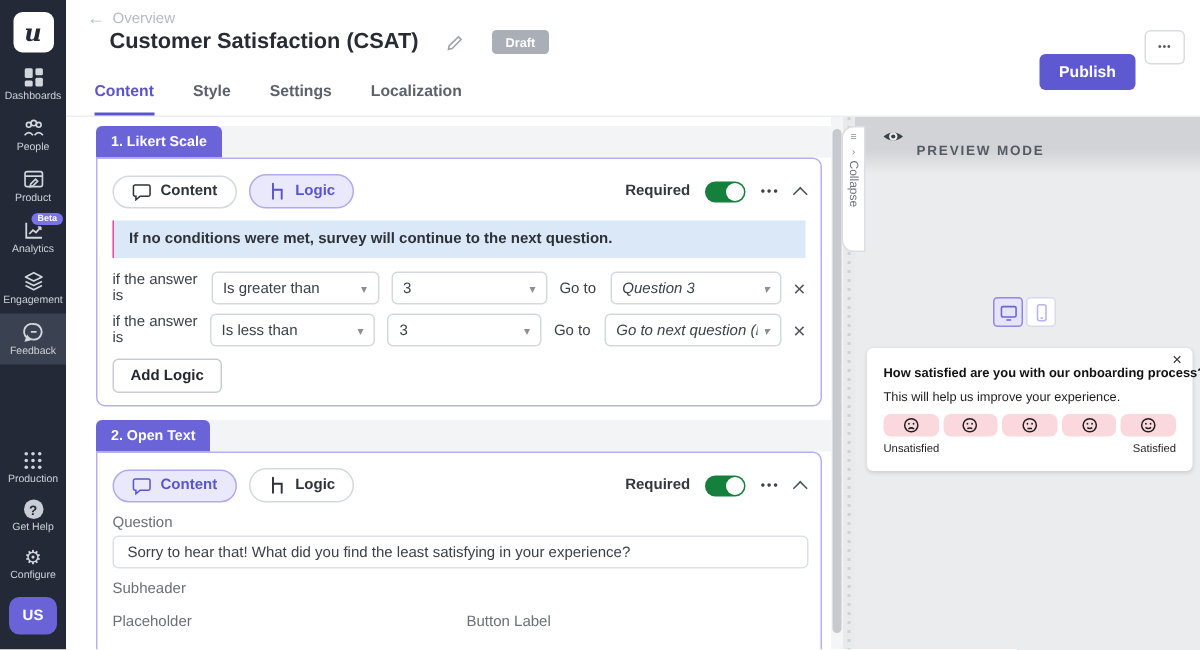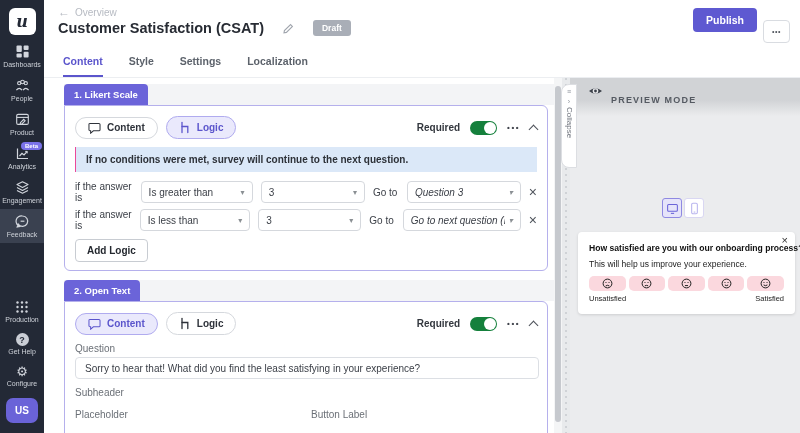--- a/index.html
+++ b/index.html
@@ -15,24 +15,24 @@
   .nav-label { font-size:7px; color:#ced2d9; white-space:nowrap; }
   .beta { position:absolute; top:1px; right:2px; background:#7a72e8; color:#fff; font-size:6px; padding:1px 4px; border-radius:6px; font-weight:bold; }
   .spacer { flex:1; }
   .help-circle { width:13px; height:13px; border-radius:50%; background:#c9cdd5; color:#232936; font-size:9px; font-weight:bold; display:flex; align-items:center; justify-content:center; }
   .gear-glyph { font-size:13px; color:#cfd3da; line-height:13px; }
   .avatar { width:32px; height:25px; border-radius:7px; background:#6a63d8; color:#fff; font-size:10px; font-weight:bold; display:flex; align-items:center; justify-content:center; margin:6px 0 10px; cursor:pointer; }
 
   
   .topbar { position:absolute; left:44px; top:0; right:0; height:78px; background:#fff; border-bottom:1px solid #eceef1; z-index:5; }
   .breadcrumb { position:absolute; left:14px; top:5px; font-size:10px; color:#b6bac2; display:flex; gap:5px; align-items:center; cursor:pointer; }
-  .title-row { position:absolute; left:14px; top:20px; display:flex; align-items:center; gap:19px; }
+  .title-row { position:absolute; left:29px; top:20px; display:flex; align-items:center; gap:19px; }
   .page-title { font-size:14.5px; font-weight:bold; color:#272b33; }
   .draft-badge { background:#a9aeb7; color:#fff; font-size:8.5px; font-weight:bold; padding:3px 9px; border-radius:3px; }
-  .publish-btn { position:absolute; right:43px; top:8px; background:#5e59d1; color:#fff; font-size:10.5px; font-weight:bold; border:none; border-radius:4px; padding:6px 13px; cursor:pointer; }
+  .publish-btn { position:absolute; right:43px; top:36px; background:#5e59d1; color:#fff; font-size:10.5px; font-weight:bold; border:none; border-radius:4px; padding:6px 13px; cursor:pointer; }
   .more-btn { position:absolute; right:10px; top:20px; width:27px; height:23px; background:#fff; border:1px solid #d9dce1; border-radius:4px; color:#4f545c;
               font-size:7px; letter-spacing:.5px; display:flex; align-items:center; justify-content:center; cursor:pointer; }
   .tabs { position:absolute; left:19px; bottom:0; display:flex; gap:26px; }
   .tab { font-size:10.5px; font-weight:bold; color:#5c626b; padding-bottom:8px; border-bottom:2px solid transparent; cursor:pointer; }
   .tab.active { color:#5b55cc; border-bottom-color:#5b55cc; }
 
   
   .content { position:absolute; left:44px; top:78px; width:510px; height:355px; background:#fff; padding:6px 0 0 20px; overflow:hidden; }
   .section-row { background:#f3f4f6; }
   .section-tab { display:inline-block; background:#6b64d9; color:#fff; font-size:9.5px; font-weight:bold; padding:5px 10px; border-radius:4px 4px 0 0; cursor:pointer; }

